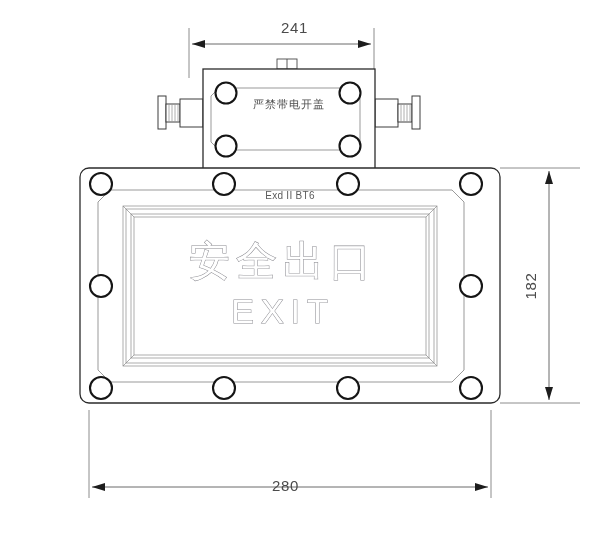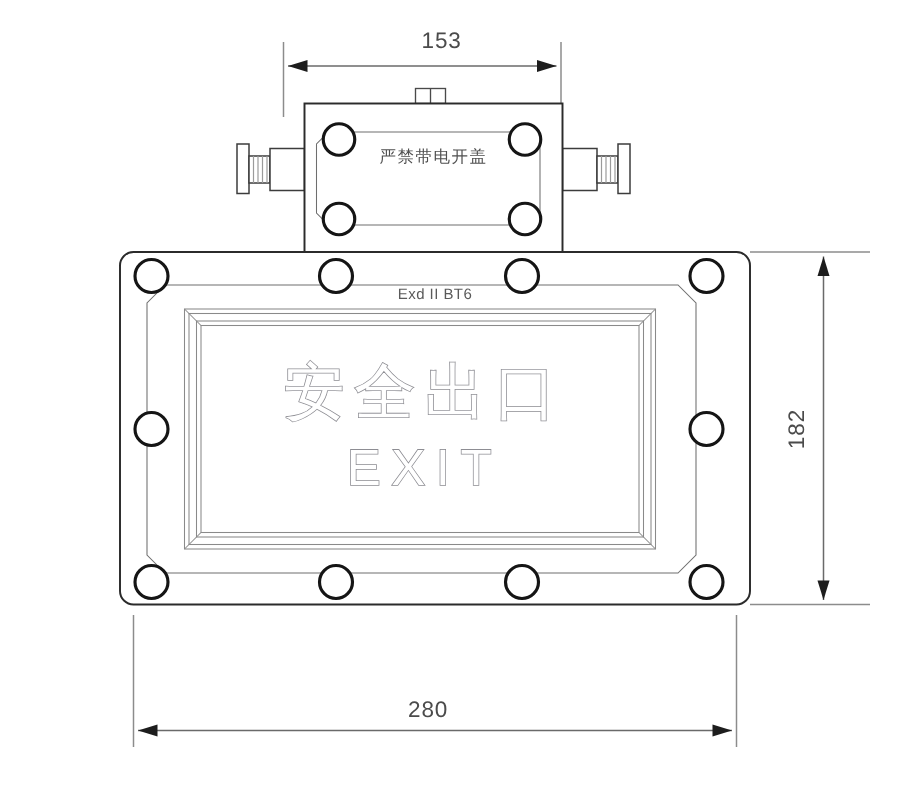--- a/index.html
+++ b/index.html
@@ -192,19 +192,19 @@
       <line class="extline" x1="491" y1="410" x2="491" y2="498"></line>
       <line class="dimline" x1="92" y1="487" x2="488" y2="487"></line>
       <polygon class="arrowfill" points="92,487 105,483 105,491"></polygon>
       <polygon class="arrowfill" points="488,487 475,483 475,491"></polygon>
     </g>
 
   </svg>
 
   <div style="position:absolute; left:0; top:19px; width:604px; text-align:center;
               font-size:15px; color:#4b4b4b; letter-spacing:0.6px; pointer-events:none;">
-    <span style="position:absolute; left:281px; top:0;">153</span>
+    <span style="position:absolute; left:281px; top:0;">241</span>
   </div>
 
   <div style="position:absolute; left:0; top:462px; width:604px; pointer-events:none;">
-    <span style="position:absolute; left:272px; top:3px; font-size:15px; color:#4b4b4b; letter-spacing:0.6px;">280</span>
+    <span style="position:absolute; left:272px; top:15px; font-size:15px; color:#4b4b4b; letter-spacing:0.6px;">280</span>
   </div>
 </div>
 
 </body></html>

